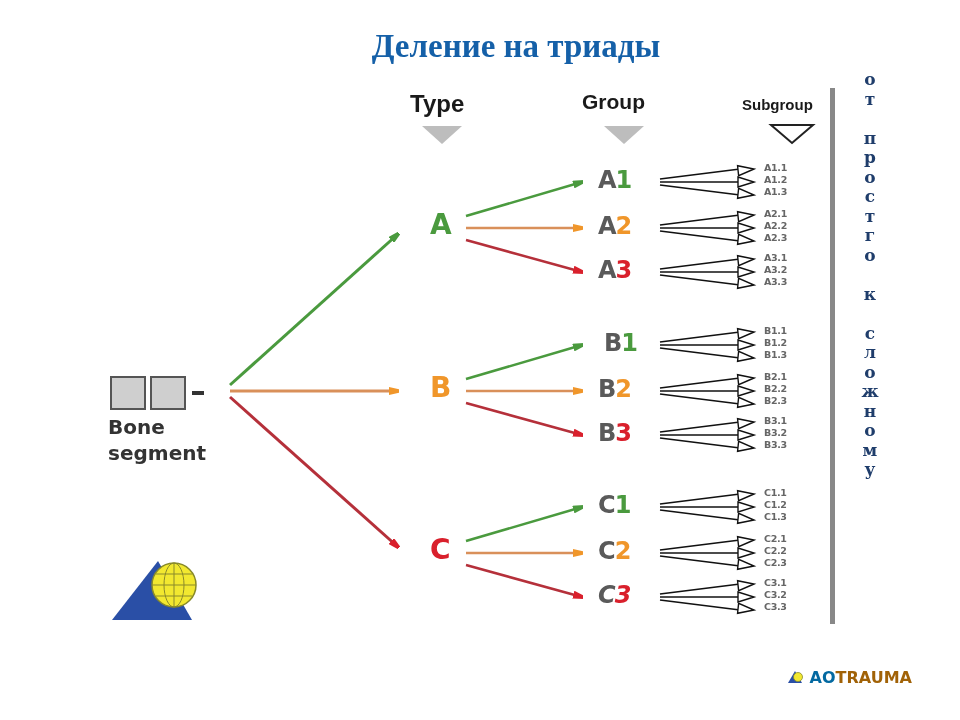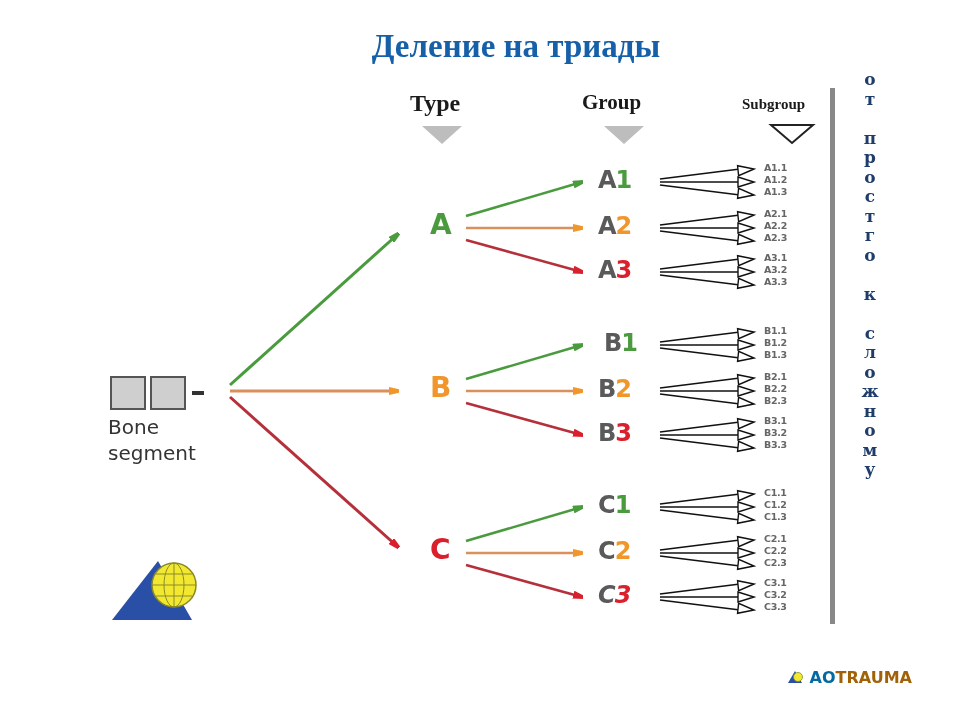--- a/index.html
+++ b/index.html
@@ -1,30 +1,30 @@
 <!DOCTYPE html>
 <html><head>
 <meta charset="utf-8">
 <style>
   html, body { margin:0; padding:0; }
   body { width:960px; height:720px; background:#ffffff; position:relative; overflow:hidden; font-family:"DejaVu Sans", sans-serif; }
   .title { position:absolute; left:8px; width:920px; top:28px; text-align:center; font-family:Liberation Serif, serif; font-weight:bold; font-size:33px; color:#1560a8; letter-spacing:0px;margin-left:48px; }
-  .hdr { position:absolute; font-family:Liberation Serif, serif; font-weight:bold; color:#1a1a1a; }
+  .hdr { position:absolute; font-family:Liberation Sans, sans-serif; font-weight:bold; color:#1a1a1a; }
   .hdr-type { left:410px; top:90px; font-size:24px; }
   .hdr-group { left:582px; top:90px; font-size:21px; }
   .hdr-sub { left:742px; top:96px; font-size:15px; }
   svg#diagram { position:absolute; left:0; top:0; }
   .lbl { position:absolute; font-family:"DejaVu Sans", sans-serif; font-weight:bold; }
   .type-lbl { font-size:28px; }
   .group-lbl { font-size:24px; color:#5a5a5a; letter-spacing:-1px; }
   .sub-lbl { position:absolute; font-family:"DejaVu Sans", sans-serif; font-weight:bold; font-size:9.5px; color:#666; line-height:12.2px; letter-spacing:-0.3px; }
   .bone { position:absolute; left:110px; top:376px; }
   .bone .sq { display:inline-block; width:32px; height:30px; background:#cfcfcf; border:2px solid #555; margin-right:4px; vertical-align:middle; }
   .bone .dash { display:inline-block; width:12px; height:4px; background:#333; vertical-align:middle; margin-left:2px; }
-  .bone-text { position:absolute; left:108px; top:414px; font-family:"DejaVu Sans", sans-serif; font-size:20px; font-weight:normal; color:#333; line-height:26px; }
+  .bone-text { position:absolute; left:108px; top:414px; font-family:"DejaVu Sans", sans-serif; font-size:20px; font-weight:bold; color:#333; line-height:26px; }
   .vbar { position:absolute; left:830px; top:88px; width:5px; height:536px; background:#888; }
   .vtext { position:absolute; left:850px; top:70px; width:40px; font-family:"DejaVu Serif", serif; font-weight:bold; font-size:17px; color:#1f3d6b; }
   .vtext span { display:block; text-align:center; height:19.5px; line-height:19.5px; }
   .logo { position:absolute; left:788px; top:668px; font-family:"DejaVu Sans", sans-serif; font-weight:bold; font-size:16px; }
   .logo .ao { color:#0369a1; }
   .logo .tr { color:#a16207; }
 </style>
 </head>
 <body>
 

